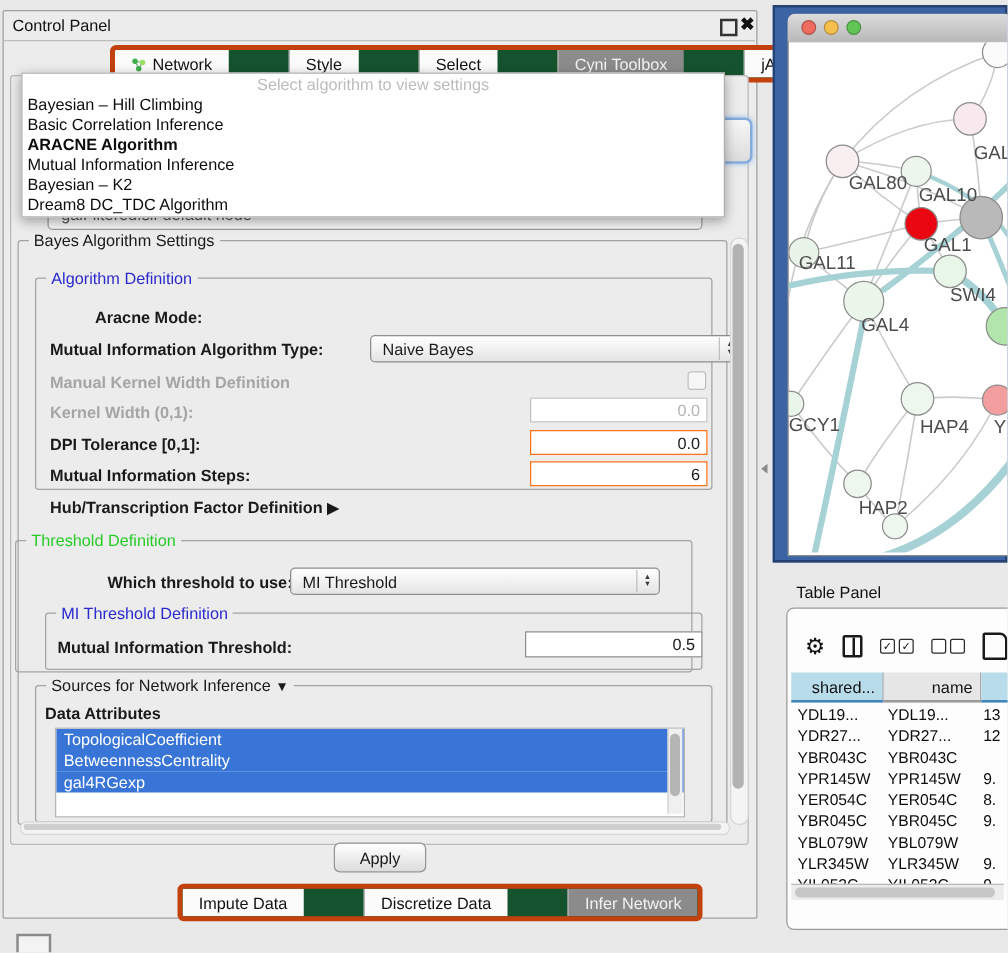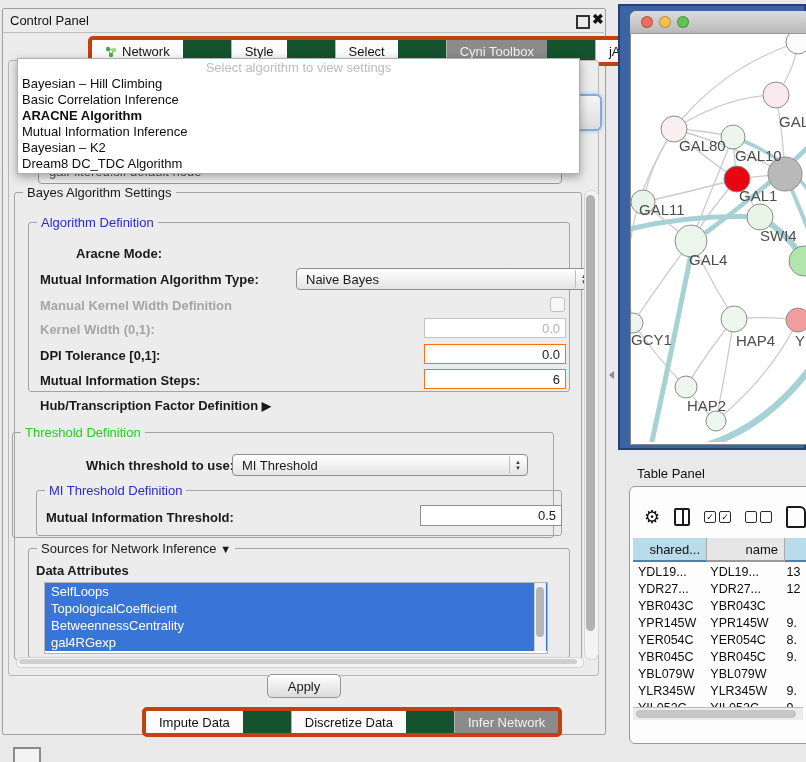--- a/index.html
+++ b/index.html
@@ -217,21 +217,20 @@
   </div>
 
   <div class="abs group" style="left:28px;top:548px;width:540px;height:108px;">
     <span class="legend">
       <span>Sources for Network Inference</span>
       <span class="tri-down">▼</span>
     </span>
   </div>
   <span class="lbl" style="left:36px;top:563px;">Data Attributes</span>
   <div class="attr-list" style="left:44px;top:582px;width:502px;height:70px;" id="attr-list">
-      <div class="attr-item">SelfLoops</div>
       <div class="attr-item">TopologicalCoefficient</div>
       <div class="attr-item">BetweennessCentrality</div>
       <div class="attr-item">gal4RGexp</div>
     </div>
   <div class="list-vscroll" style="left:534px;top:583px;height:68px;">
     <div class="list-vthumb" style="top:4px;height:50px;"></div>
   </div>
 
   <div class="vscroll" style="left:584px;top:190px;height:468px;">
     <div class="vthumb" style="top:4px;height:436px;"></div>

